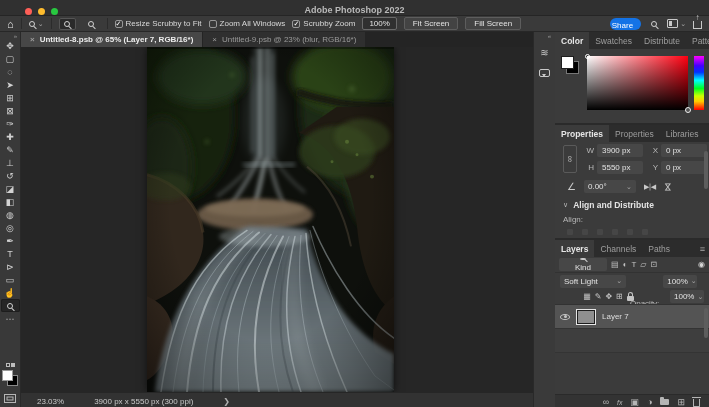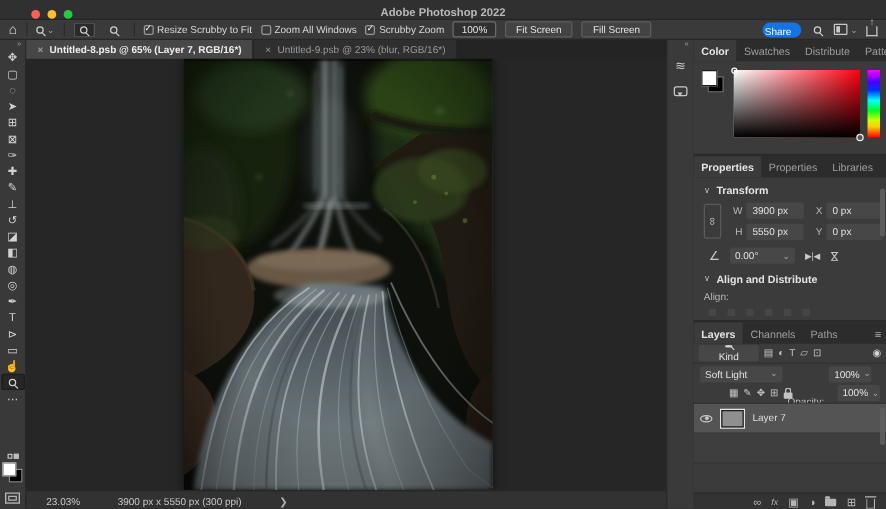--- a/index.html
+++ b/index.html
@@ -418,24 +418,20 @@
 
     <div class="pdivider"></div>
 
     <div class="panel">
       <div class="ptabs">
         <span class="ptab active">Properties</span>
         <span class="ptab">Properties</span>
         <span class="ptab">Libraries</span>
 
       </div>
-      <div class="section-head">
-        <span class="sec-chev">∨</span>
-        <span>Transform</span>
-      </div>
       <div class="transform-grid">
         <span class="link-box">
             <span>∞</span>
           </span>
         <span class="tlabel">W</span>
         <span class="tfield">3900 px</span>
         <span class="tlabel">X</span>
         <span class="tfield">0 px</span>
         <span class="tlabel">H</span>
         <span class="tfield">5550 px</span>

